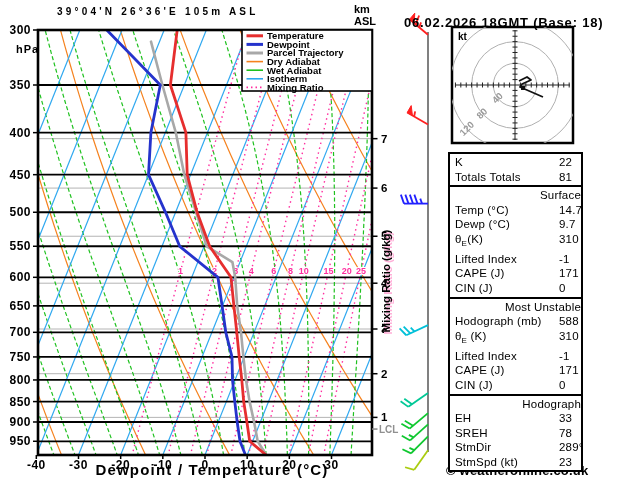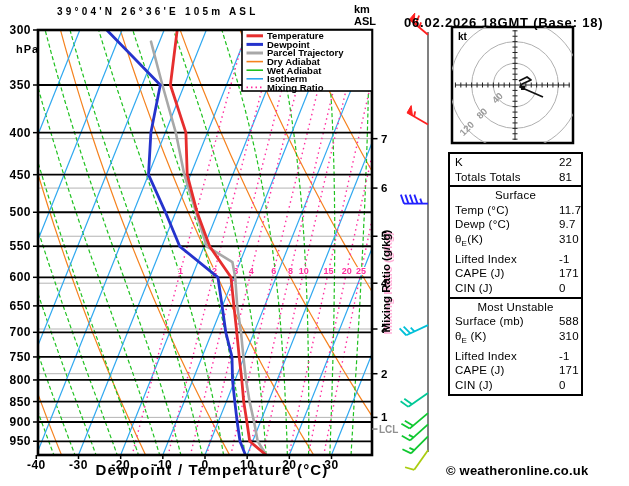--- a/index.html
+++ b/index.html
@@ -8,21 +8,21 @@
   .t{position:absolute;white-space:nowrap;}
   #title{left:57px;top:6px;font-size:10px;font-weight:bold;letter-spacing:3.2px;}
   #date-title{left:404px;top:15px;font-size:13px;font-weight:bold;letter-spacing:0.8px;}
   #hpa{left:16px;top:3px;font-size:11px;font-weight:bold;letter-spacing:1px;margin-top:40px;}
   #kmasl{left:354px;top:3px;font-size:11px;font-weight:bold;line-height:12px;}
   #xlabel{left:38px;top:461px;width:348px;text-align:center;font-size:15px;font-weight:bold;letter-spacing:1.2px;}
   #footer{left:446px;top:463px;font-size:13px;font-weight:bold;letter-spacing:0.2px;}
   #panel{position:absolute;left:448px;top:152px;width:135px;font-size:11.5px;letter-spacing:0.2px;}
   .sect{border:2px solid #000;background:#fff;margin-top:-2px;padding:1px 0;}
   .sect:first-child{margin-top:0;}
-  .hdr{text-align:center;line-height:14.6px;}
+  .hdr{text-align:right;line-height:14.6px;}
   .row{display:flex;line-height:14.6px;}
   .lab{flex:0 0 104px;padding-left:5px;white-space:nowrap;}
   .val{white-space:nowrap;}
   sub{font-size:8px;}
   svg text{font-family:"Liberation Sans",sans-serif;}
 </style>
 </head>
 <body>
 
 <div id="app">
@@ -346,21 +346,21 @@
         </div>
         <div class="row">
           <span class="lab">Totals Totals</span>
           <span class="val">81</span>
         </div>
       </div>
       <div class="sect">
         <div class="hdr">Surface</div>
         <div class="row">
           <span class="lab">Temp (°C)</span>
-          <span class="val">11.7</span>
+          <span class="val">14.7</span>
         </div>
         <div class="row">
           <span class="lab">Dewp (°C)</span>
           <span class="val">9.7</span>
         </div>
         <div class="row">
           <span class="lab">θ<sub>E</sub>(K)</span>
           <span class="val">310</span>
         </div>
         <div class="row">
@@ -372,34 +372,53 @@
           <span class="val">171</span>
         </div>
         <div class="row">
           <span class="lab">CIN (J)</span>
           <span class="val">0</span>
         </div>
       </div>
       <div class="sect">
         <div class="hdr">Most Unstable</div>
         <div class="row">
-          <span class="lab">Surface (mb)</span>
+          <span class="lab">Hodograph (mb)</span>
           <span class="val">588</span>
         </div>
         <div class="row">
           <span class="lab">θ<sub>E</sub> (K)</span>
           <span class="val">310</span>
         </div>
         <div class="row">
           <span class="lab">Lifted Index</span>
           <span class="val">-1</span>
         </div>
         <div class="row">
           <span class="lab">CAPE (J)</span>
           <span class="val">171</span>
         </div>
         <div class="row">
           <span class="lab">CIN (J)</span>
           <span class="val">0</span>
+        </div>
+      </div>
+      <div class="sect">
+        <div class="hdr">Hodograph</div>
+        <div class="row">
+          <span class="lab">EH</span>
+          <span class="val">33</span>
+        </div>
+        <div class="row">
+          <span class="lab">SREH</span>
+          <span class="val">78</span>
+        </div>
+        <div class="row">
+          <span class="lab">StmDir</span>
+          <span class="val">289°</span>
+        </div>
+        <div class="row">
+          <span class="lab">StmSpd (kt)</span>
+          <span class="val">23</span>
         </div>
       </div>
     </div>
 </div>
 
 </body></html>

